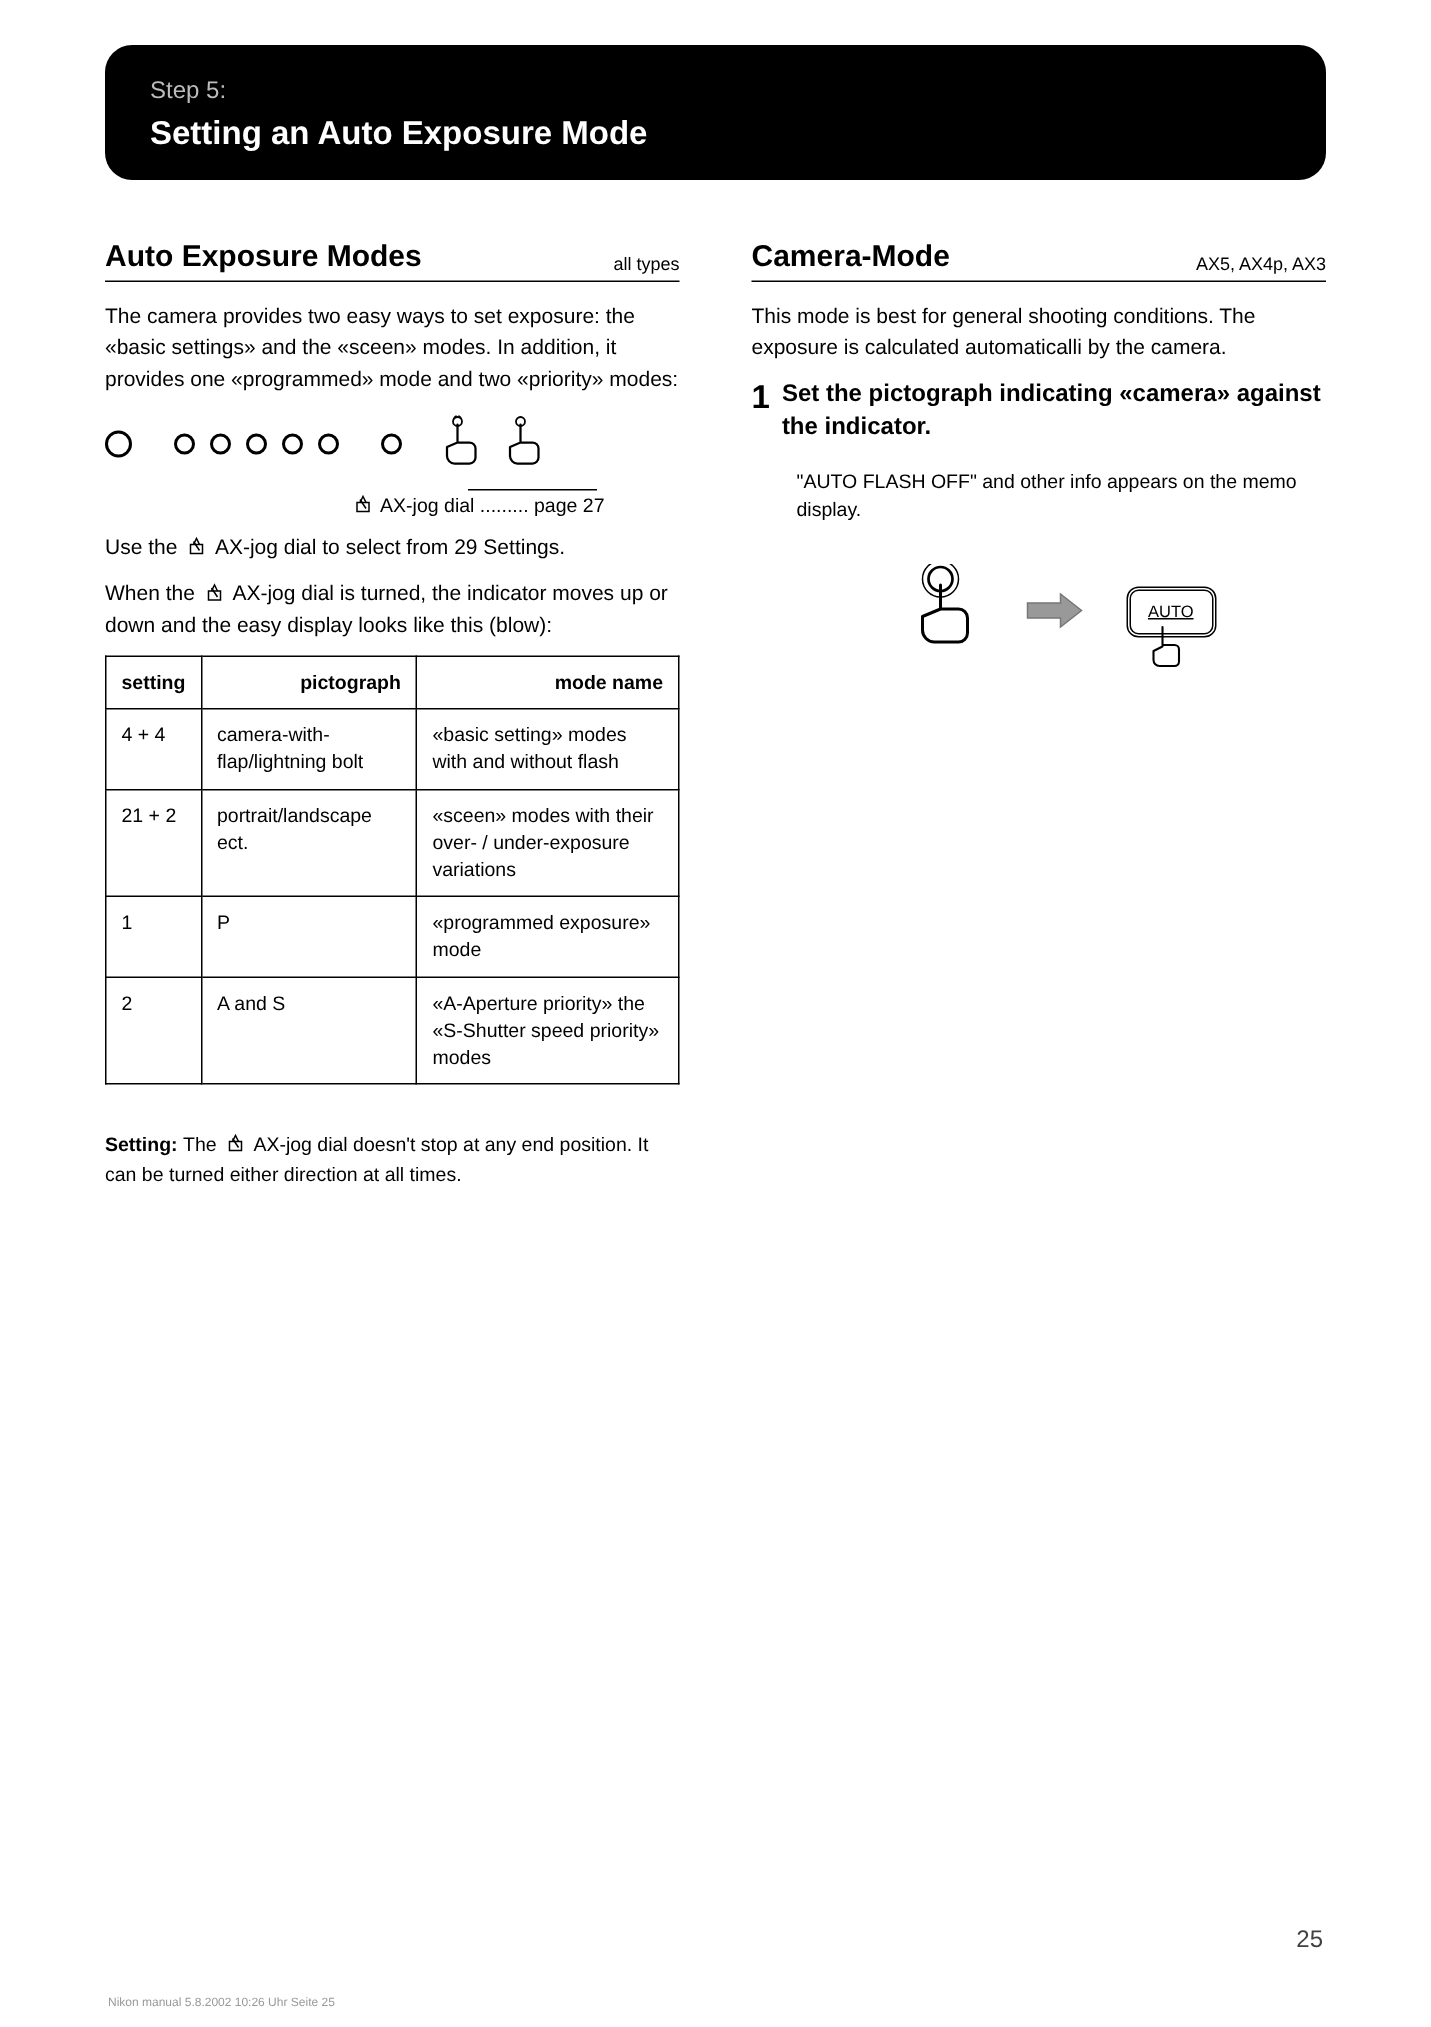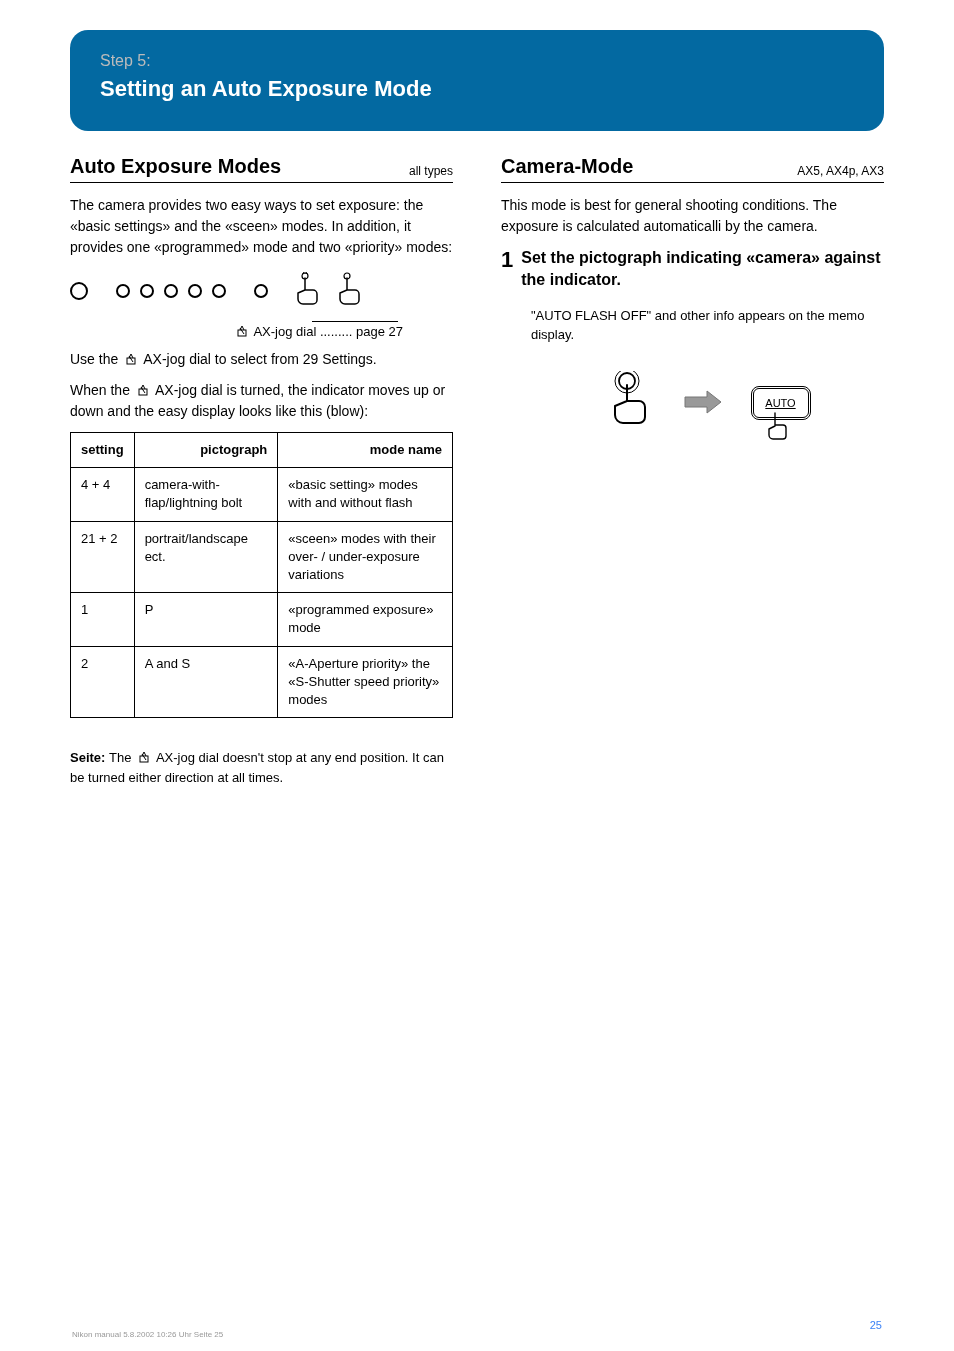--- a/index.html
+++ b/index.html
@@ -10,25 +10,25 @@
     font-size: 14px;
     color: #000;
     background: #fff;
     position: relative;
     padding: 0;
   }
   .page {
     padding: 30px 70px 0 70px;
   }
   .banner {
-    background: #0369a1;
+    background: #000000;
     color: #fff;
     border-radius: 18px;
-    padding: 22px 30px 29px 30px;
-    margin-bottom: 24px;
+    padding: 22px 30px 18px 30px;
+    margin-bottom: 40px;
   }
   .banner .step {
     color: #bbb;
     font-size: 16px;
     margin-bottom: 6px;
   }
   .banner .title {
     font-size: 22px;
     font-weight: bold;
   }
@@ -174,24 +174,24 @@
     text-decoration: underline;
   }
   .btn-hand {
     position: absolute;
     bottom: -28px;
     left: 12px;
   }
   .btn-hand svg { width: 28px; height: 34px; }
   .pagenum {
     position: absolute;
-    bottom: 20px;
+    bottom: 48px;
     right: 72px;
-    font-size: 11px;
-    color: #3b82f6;
+    font-size: 16px;
+    color: #404040;
   }
   .manual-name {
     position: absolute;
     bottom: 12px;
     left: 72px;
     font-size: 8px;
     color: #999;
   }
 </style>
 </head>
@@ -300,21 +300,21 @@
           </tr>
           <tr>
             <td>2</td>
             <td>A and S</td>
             <td>«A-Aperture priority» the «S-Shutter speed priority» modes</td>
           </tr>
         </tbody>
       </table>
 
       <div class="remark">
-        <b>Seite: </b>
+        <b>Setting: </b>
         <span>The </span>
         <svg class="mini-icon" viewBox="0 0 14 14">
           <rect x="3" y="6" width="8" height="6" fill="none" stroke="#000" stroke-width="1"></rect>
           <path d="M5 6 L7 2 L9 6" fill="none" stroke="#000" stroke-width="1"></path>
           <line x1="5" y1="4" x2="9" y2="10" stroke="#000" stroke-width="1"></line>
         </svg>
         <span>AX-jog dial doesn't stop at any end position. It can be turned either direction at all times.</span>
       </div>
     </div>
 

